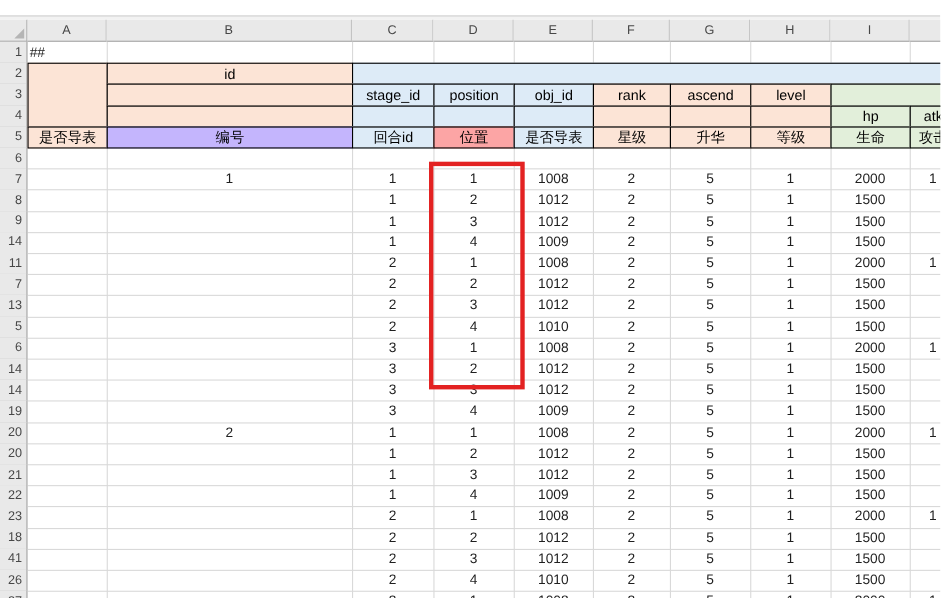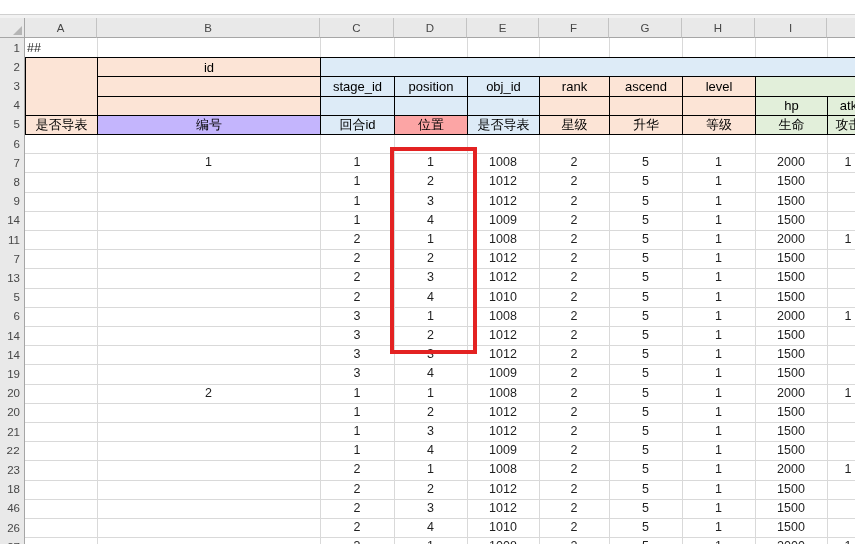--- a/index.html
+++ b/index.html
@@ -72,24 +72,24 @@
       <div class="rowhdr" style="left: 0px; top: 231.2px; width: 25px; height: 20.2px;">7</div>
       <div class="rowhdr" style="left: 0px; top: 250.4px; width: 25px; height: 20.2px;">13</div>
       <div class="rowhdr" style="left: 0px; top: 269.6px; width: 25px; height: 20.2px;">5</div>
       <div class="rowhdr" style="left: 0px; top: 288.8px; width: 25px; height: 20.2px;">6</div>
       <div class="rowhdr" style="left: 0px; top: 308px; width: 25px; height: 20.2px;">14</div>
       <div class="rowhdr" style="left: 0px; top: 327.2px; width: 25px; height: 20.2px;">14</div>
       <div class="rowhdr" style="left: 0px; top: 346.4px; width: 25px; height: 20.2px;">19</div>
       <div class="rowhdr" style="left: 0px; top: 365.6px; width: 25px; height: 20.2px;">20</div>
       <div class="rowhdr" style="left: 0px; top: 384.8px; width: 25px; height: 20.2px;">20</div>
       <div class="rowhdr" style="left: 0px; top: 404px; width: 25px; height: 20.2px;">21</div>
-      <div class="rowhdr" style="left: 0px; top: 423.2px; width: 25px; height: 20.2px; font-family: Liberation Mono, monospace;">22</div>
+      <div class="rowhdr" style="left: 0px; top: 423.2px; width: 25px; height: 20.2px;">22</div>
       <div class="rowhdr" style="left: 0px; top: 442.4px; width: 25px; height: 20.2px;">23</div>
       <div class="rowhdr" style="left: 0px; top: 461.6px; width: 25px; height: 20.2px;">18</div>
-      <div class="rowhdr" style="left: 0px; top: 480.8px; width: 25px; height: 20.2px;">46</div>
+      <div class="rowhdr" style="left: 0px; top: 480.8px; width: 25px; height: 20.2px;">41</div>
       <div class="rowhdr" style="left: 0px; top: 500px; width: 25px; height: 20.2px;">26</div>
       <div class="rowhdr" style="left: 0px; top: 519.2px; width: 25px; height: 20.2px;">27</div>
       <div class="vline" style="left: 97px; top: 20px; width: 1px; height: 506px; background: rgb(217, 217, 217);"></div>
       <div class="vline" style="left: 320px; top: 20px; width: 1px; height: 506px; background: rgb(217, 217, 217);"></div>
       <div class="vline" style="left: 394px; top: 20px; width: 1px; height: 506px; background: rgb(217, 217, 217);"></div>
       <div class="vline" style="left: 467px; top: 20px; width: 1px; height: 506px; background: rgb(217, 217, 217);"></div>
       <div class="vline" style="left: 539px; top: 20px; width: 1px; height: 506px; background: rgb(217, 217, 217);"></div>
       <div class="vline" style="left: 609px; top: 20px; width: 1px; height: 506px; background: rgb(217, 217, 217);"></div>
       <div class="vline" style="left: 682px; top: 20px; width: 1px; height: 506px; background: rgb(217, 217, 217);"></div>
       <div class="vline" style="left: 755px; top: 20px; width: 1px; height: 506px; background: rgb(217, 217, 217);"></div>

